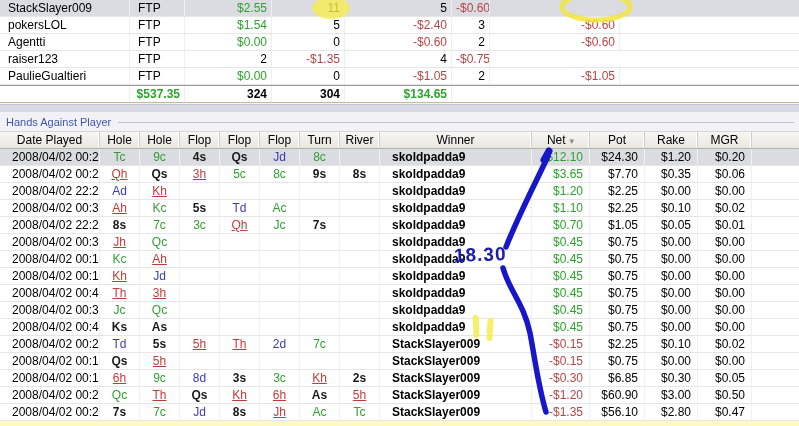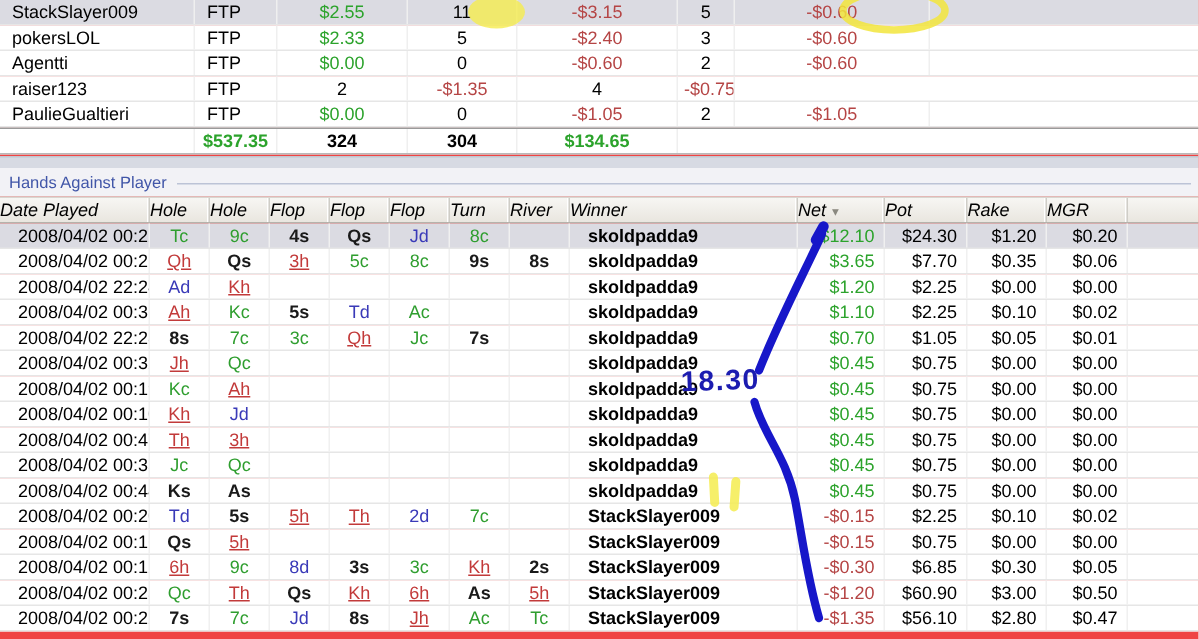--- a/index.html
+++ b/index.html
@@ -1,43 +1,43 @@
 <!DOCTYPE html>
 <html><head>
 <meta charset="utf-8">
 <style>
   * { margin:0; padding:0; box-sizing:border-box; }
   html,body { width:799px; height:426px; overflow:hidden; background:#fff;
     font-family:"Liberation Sans","DejaVu Sans",sans-serif; font-size:12px; color:#000; }
-  #screen { position:relative; width:799px; height:426px; background:#ef4444; }
+  #screen { position:relative; width:799px; height:426px; background:#fef9c3; }
 
   
   #players-table { position:absolute; left:0; top:0; width:799px; }
   .prow { display:grid; grid-template-columns:130px 55px 87px 73px 107px 38px 130px 1fr;
     height:17px; line-height:16px; border-bottom:1px solid #e6e6e6; background:#fff; }
   .prow.selected { background:#dbdbe2; }
   .prow.totals { height:18px; line-height:17px; font-weight:bold; border-top:1px solid #9a9a9a; border-bottom:1px solid #b9b9b9; }
   .prow > div { overflow:hidden; white-space:nowrap; border-right:1px solid #efefef; padding:0 4px; }
   .prow > div:last-child { border-right:none; }
   .cell-left { text-align:left; padding-left:8px !important; }
-  .cell-right { text-align:center; }
+  .cell-right { text-align:right; }
 
   
   #band { position:absolute; left:0; top:104px; width:799px; height:8px; background:#d7dae3; border-top:1px solid #c2c5cf; }
   #groupbox-header { position:absolute; left:0; top:112px; width:799px; height:19px;
     background:#f2f2f6; display:flex; align-items:center; padding-left:6px; }
   #groupbox-title { color:#4156a8; font-size:11px; white-space:nowrap; }
   #groupbox-header::after { content:""; flex:1; height:1px; background:#bcc3d6; margin:2px 5px 0 7px; }
 
   
   #hands-table { position:absolute; left:0; top:131px; width:799px; }
   .hgrid { display:grid; grid-template-columns:100px 40px 40px 40px 40px 40px 40px 40px 152px 58px 55px 53px 54px 1fr; }
   #hands-header { height:18px; line-height:17px;
     background:linear-gradient(#f7f6f3,#e9e6df); border-bottom:1px solid #b5b3ac; border-top:1px solid #d8d6d0; }
-  #hands-header > div { text-align:left; border-right:1px solid #cfcdc7; box-shadow:inset -1px 0 0 #ffffff; overflow:hidden; white-space:nowrap;font-style:italic; }
+  #hands-header > div { text-align:center; border-right:1px solid #cfcdc7; box-shadow:inset -1px 0 0 #ffffff; overflow:hidden; white-space:nowrap; }
   #hands-header > div:last-child { border-right:none; box-shadow:none; }
   .sort-arrow { color:#8a887f; font-size:9px; margin-left:4px; }
   .hrow { height:17px; line-height:16px; border-bottom:1px solid #e6e6e6; background:#fff; }
   .hrow.selected { background:#dbdbe2; }
   .hrow > div { overflow:hidden; white-space:nowrap; border-right:1px solid #f0f0f0; }
   .hrow > div:last-child { border-right:none; }
   .c-date { padding-left:12px; }
   .c-card { text-align:center; }
   .c-winner { padding-left:12px;font-weight:bold; }
   .c-money { text-align:right; padding-right:6px; }
@@ -60,29 +60,28 @@
 <body>
 
 <div id="screen">
 
   <div id="players-table">
       <div class="prow selected">
         <div class="cell-left">StackSlayer009</div>
         <div class="cell-left">FTP</div>
         <div class="cell-right pos">$2.55</div>
         <div class="cell-right">11</div>
-        <div class="cell-right neg">-$3.15</div>
         <div class="cell-right">5</div>
         <div class="cell-right neg">-$0.60</div>
         <div></div>
       </div>
       <div class="prow">
         <div class="cell-left">pokersLOL</div>
         <div class="cell-left">FTP</div>
-        <div class="cell-right pos">$2.33</div>
+        <div class="cell-right pos">$1.54</div>
         <div class="cell-right">5</div>
         <div class="cell-right neg">-$2.40</div>
         <div class="cell-right">3</div>
         <div class="cell-right neg">-$0.60</div>
         <div></div>
       </div>
       <div class="prow">
         <div class="cell-left">Agentti</div>
         <div class="cell-left">FTP</div>
         <div class="cell-right pos">$0.00</div>

